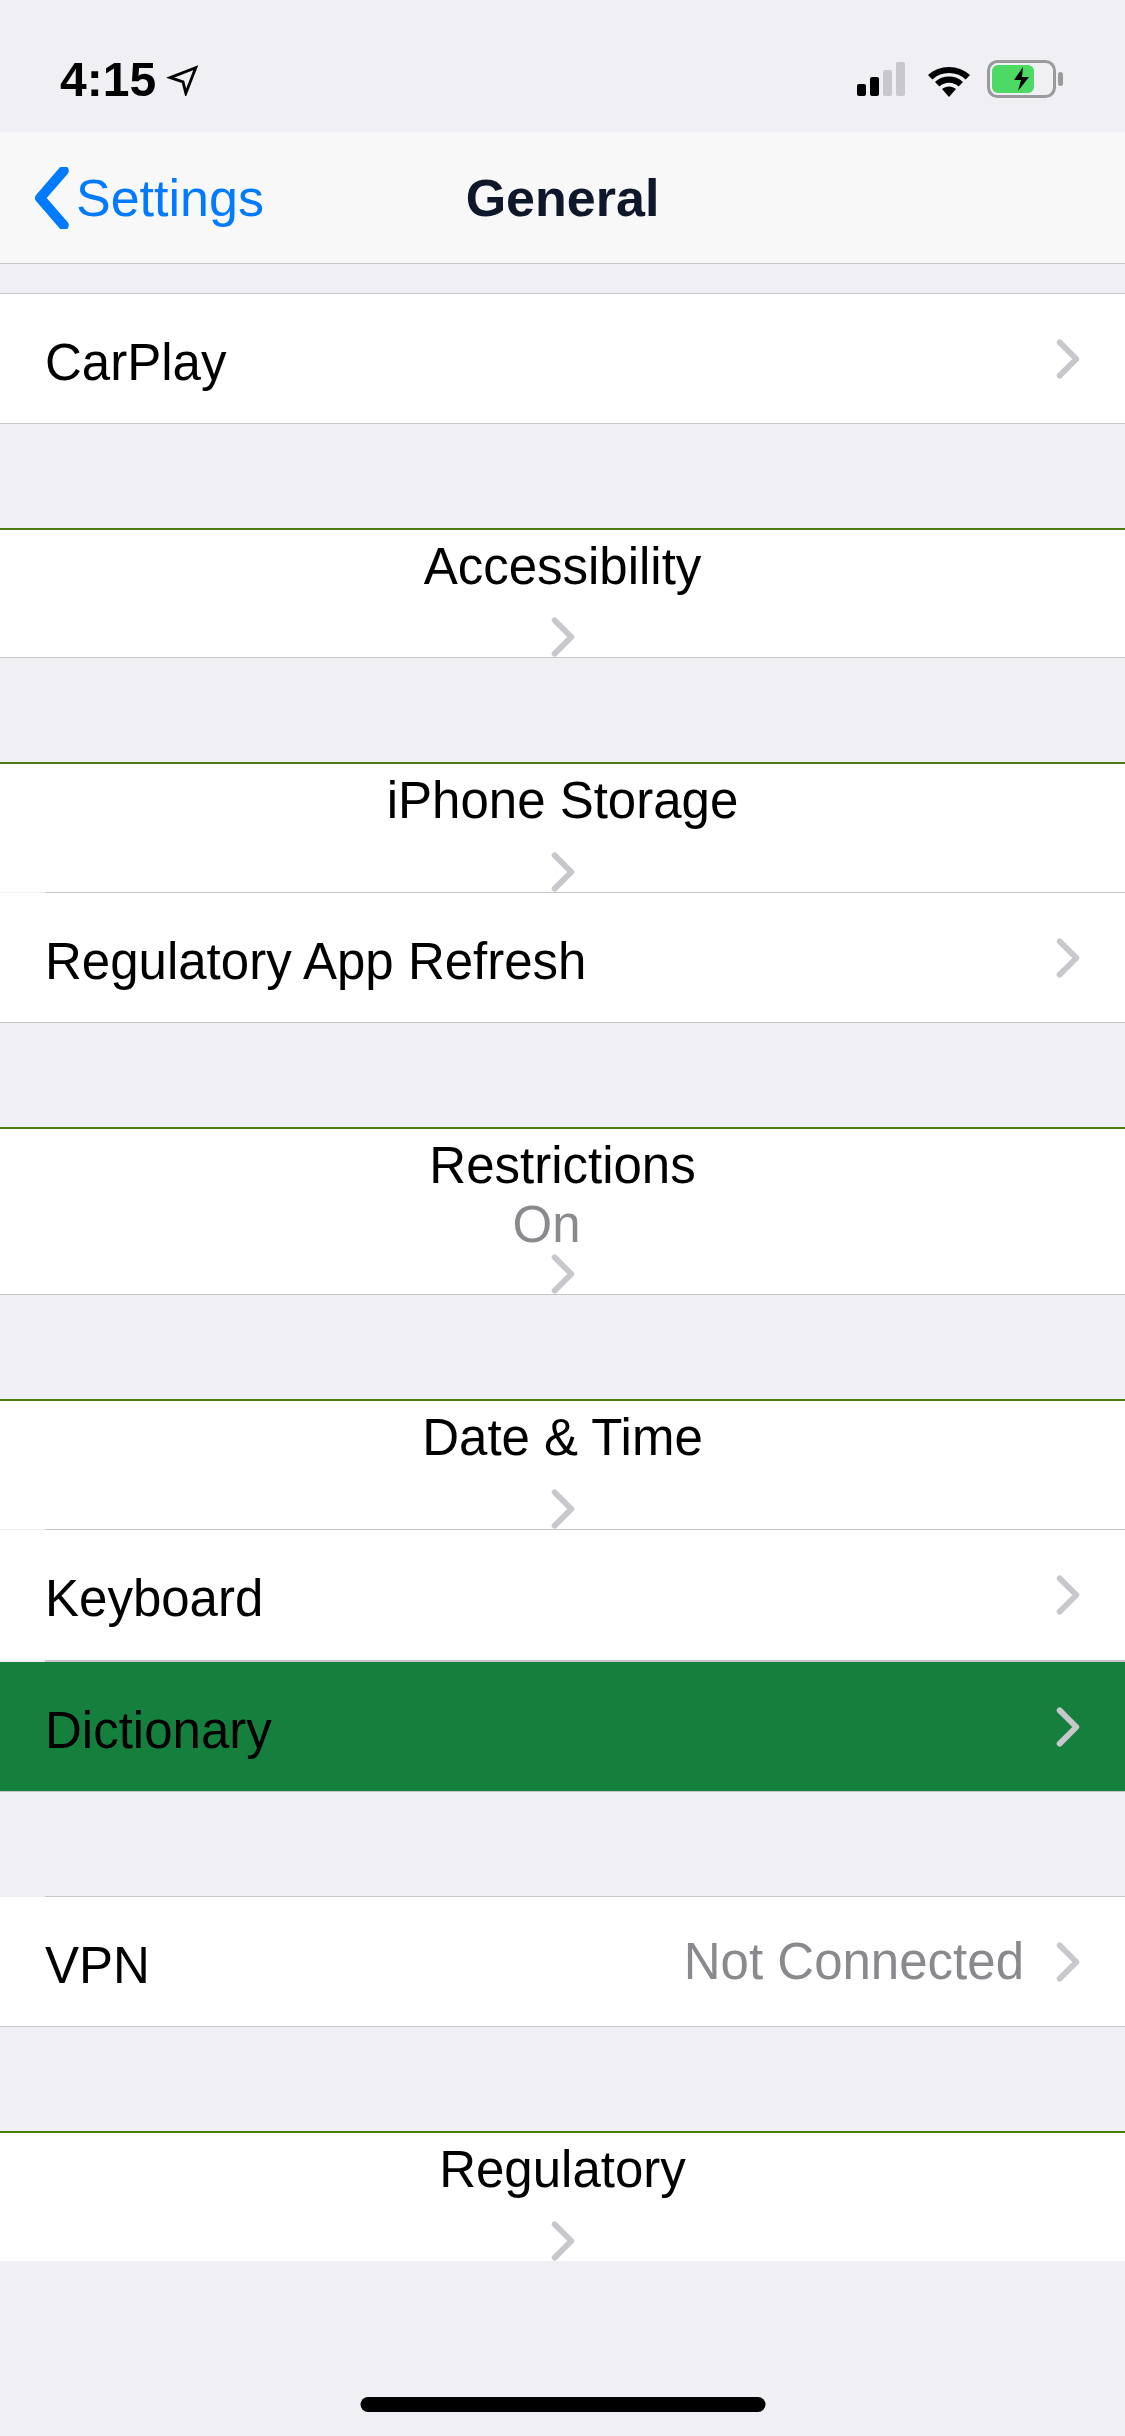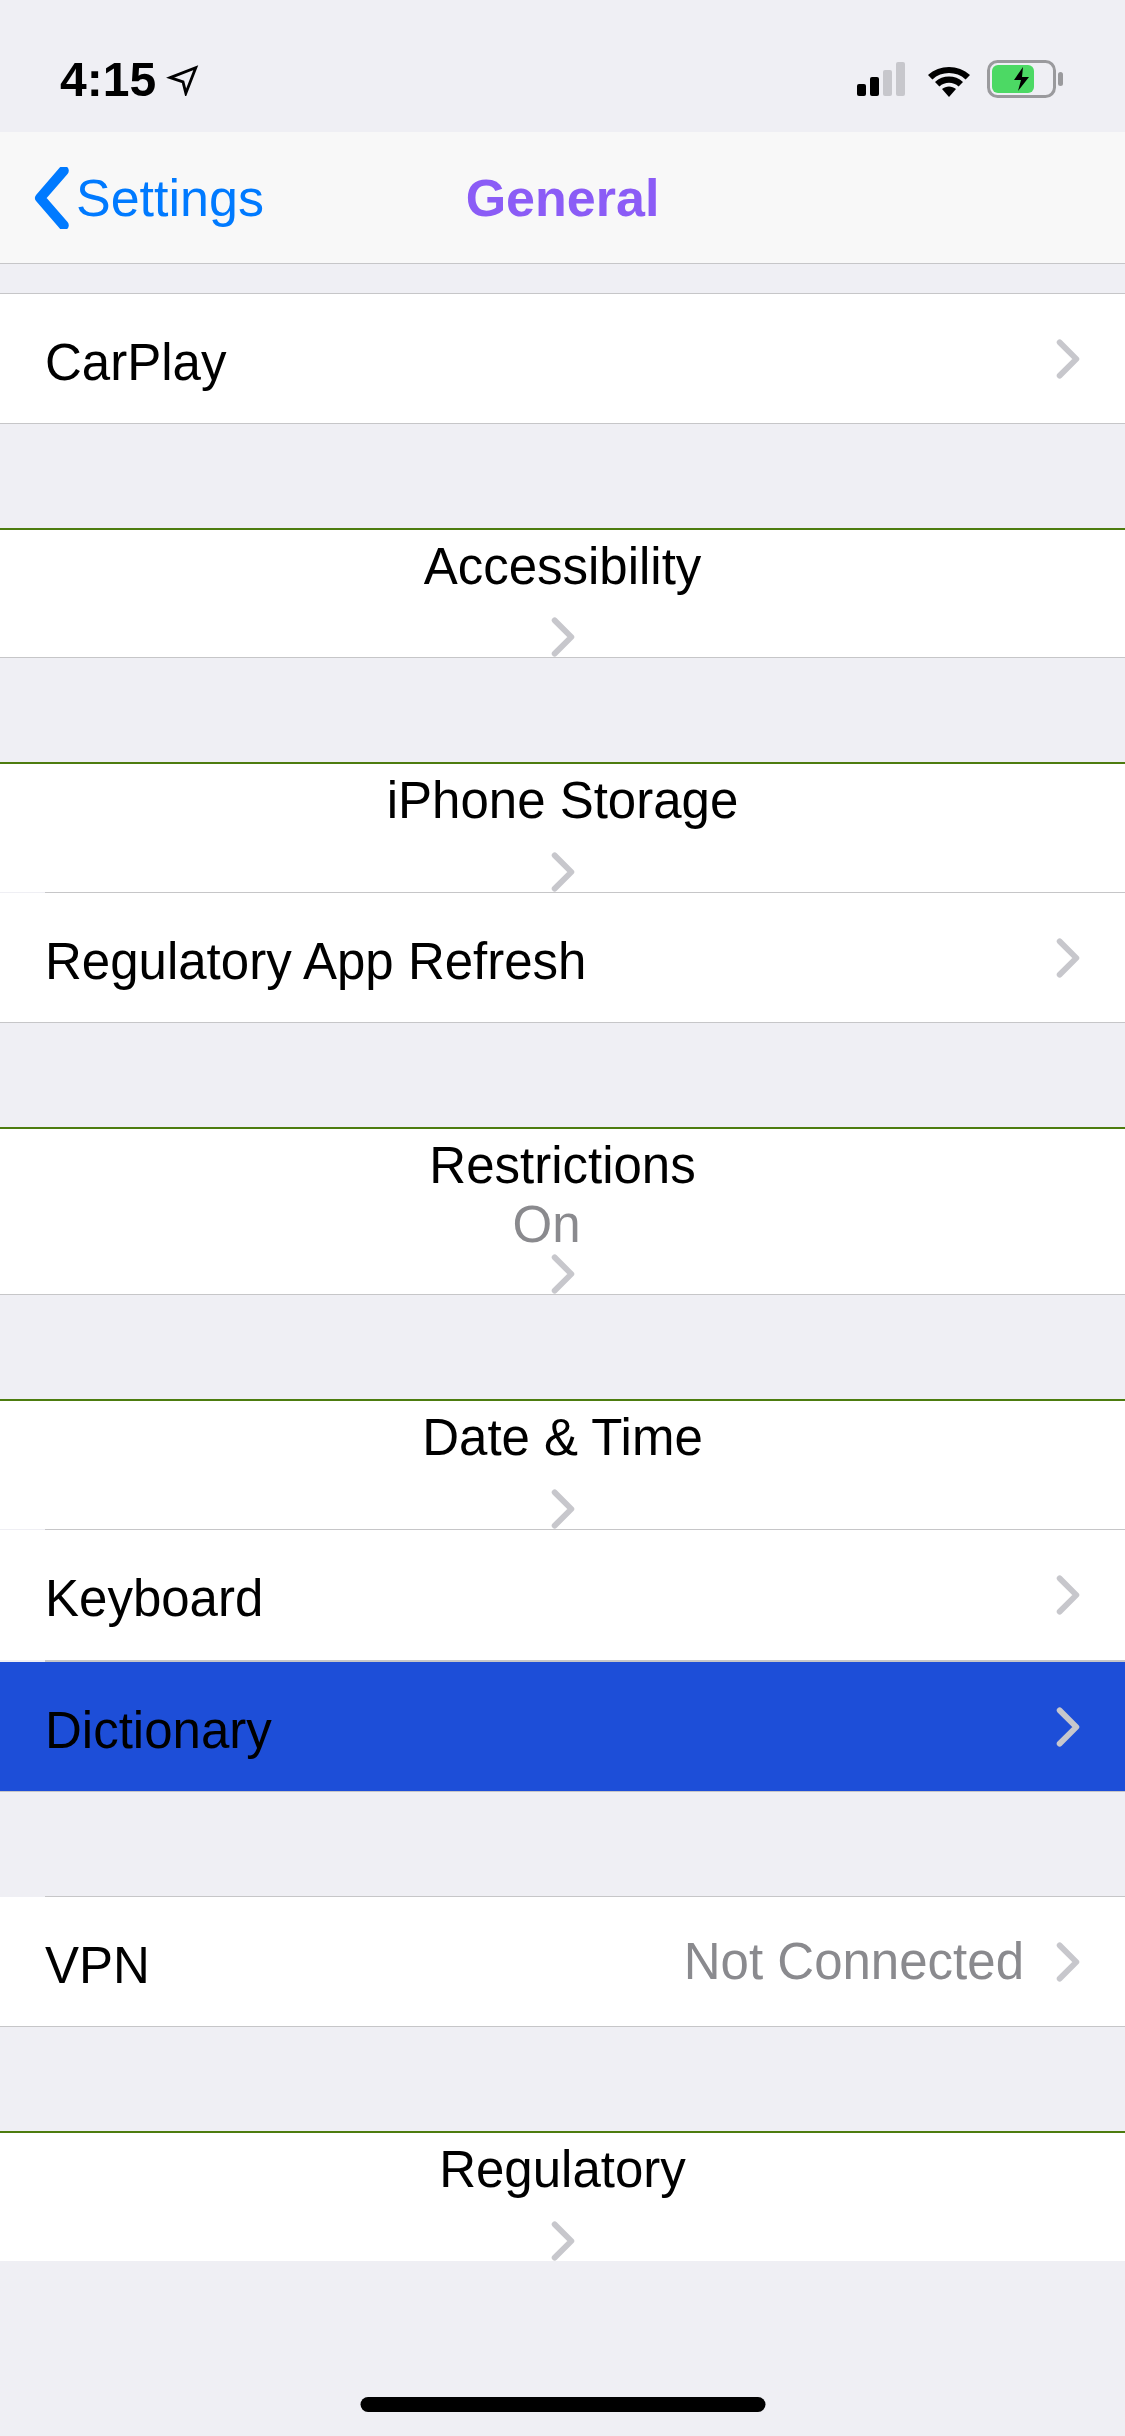--- a/index.html
+++ b/index.html
@@ -47,21 +47,21 @@
       color: #007aff;
       font-size: 52px;
       font-weight: 400;
     }
     .nav-title {
       position: absolute;
       left: 50%;
       transform: translateX(-50%);
       font-size: 52px;
       font-weight: 600;
-      color: #8b5cf6;
+      color: #0f172a;
     }
     .content {
       height: calc(100% - 264px);
       overflow-y: hidden;
     }
     .separator {
       height: 1px;
       background: #c6c6c8;
       margin-left: 45px;
     }
@@ -77,21 +77,21 @@
       min-height: 130px;
       display: flex;
       align-items: center;
       padding: 0 45px;
       font-size: 51px;
       color: #000;
       font-weight: 400;
       border: none;
     }
     .row.pressed {
-      background: #1d4ed8;
+      background: #15803d;
     }
     .row .label { flex: 1; margin-top: 7px; }
     .row .value { color: #8a8a8e; font-size: 51px; margin-right: 32px; }
     .group-border-top { border-top: 2px solid #4d7c0f; flex-direction: column; }
     .group-border-bottom { border-bottom: 1px solid #c6c6c8; }
     .chevron {
       color: #c7c7cc;
     }
     .home-indicator {
       position: absolute;

